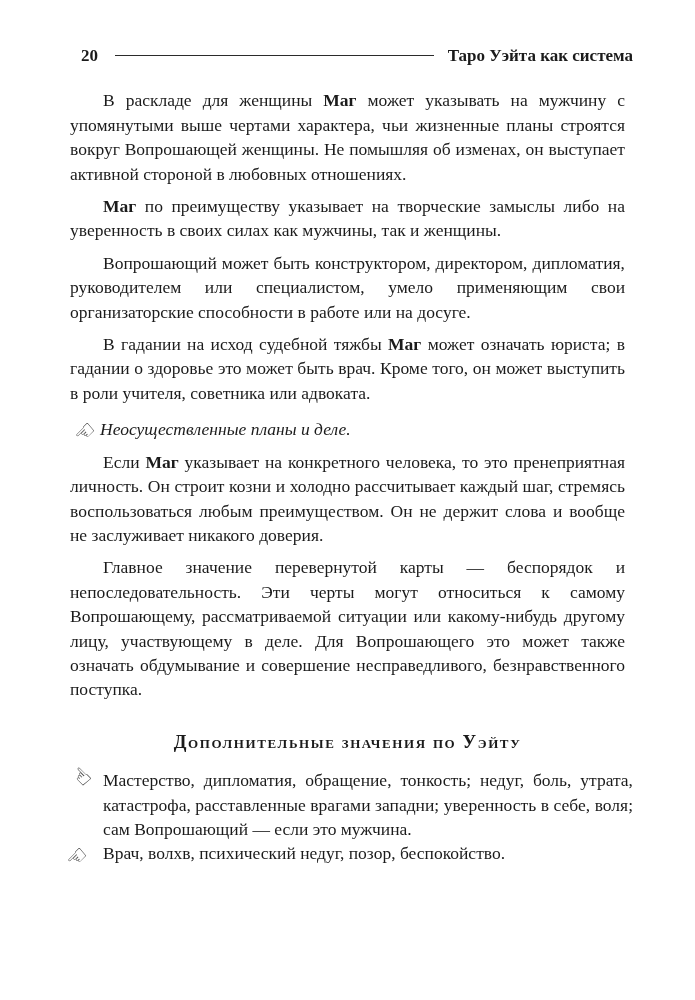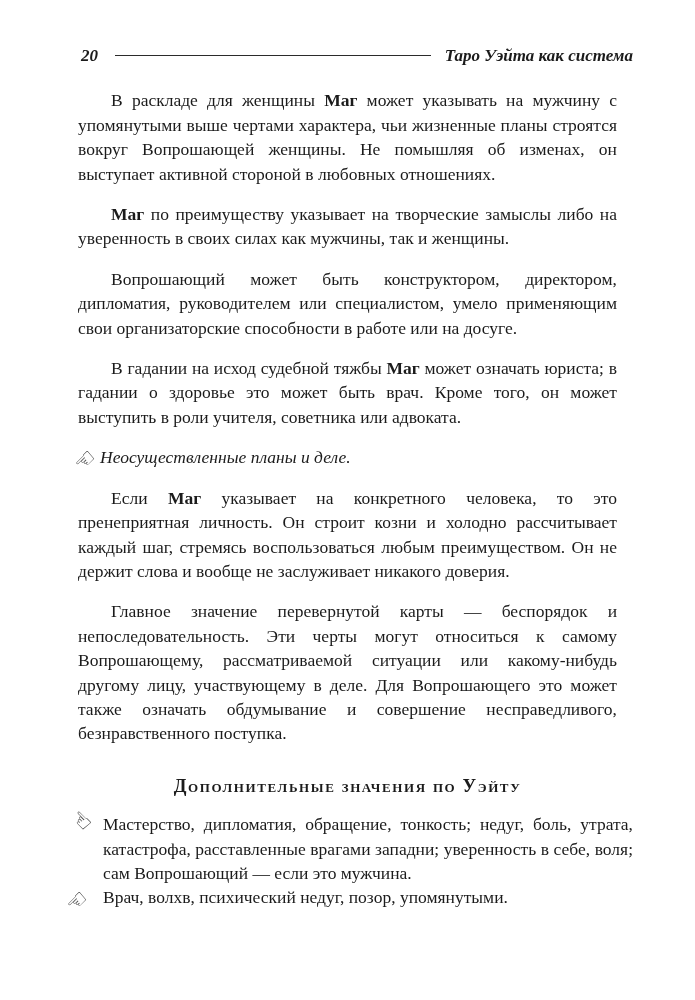--- a/index.html
+++ b/index.html
@@ -22,36 +22,35 @@
   }
 
   
   .running-head {
     display: flex;
     align-items: center;
     font-weight: bold;
     font-size: 17px;
     padding-left: 19px;
     margin-bottom: 20px;
-    font-style: italic;
   }
   .running-head .folio { flex: 0 0 auto; }
   .running-head .rule {
     flex: 1 1 auto;
     height: 0;
     border-top: 1.6px solid #2b2b2b;
     margin: 0 14px 0 17px;
     position: relative;
     top: -1px;
   }
   .running-head .title { flex: 0 0 auto; text-align: right; }
 
   
   .bodytext p {
-    margin: 16px;
+    margin: 8px;
     text-align: justify;
     text-indent: 33px;
   }
   strong { font-weight: bold; }
 
   
   .reversed-label {
     position: relative;
     margin-top: 12px;
     padding-left: 38px;
@@ -119,17 +118,17 @@
 
     <h2 class="section-heading">Дополнительные значения по Уэйту</h2>
 
     <div class="additional-item">
       <span class="manicule up-left">☜</span>
       <span>Мастерство, дипломатия, обращение, тонкость; недуг, боль, утрата, катастрофа, расставленные врагами западни; уверенность в себе, воля; сам Вопрошающий — если это мужчина.</span>
     </div>
 
     <div class="additional-item">
       <span class="manicule down-left">☜</span>
-      <span>Врач, волхв, психический недуг, позор, упомянутыми.</span>
+      <span>Врач, волхв, психический недуг, позор, беспокойство.</span>
     </div>
 
   </div>
 </div>
 
 </body></html>

